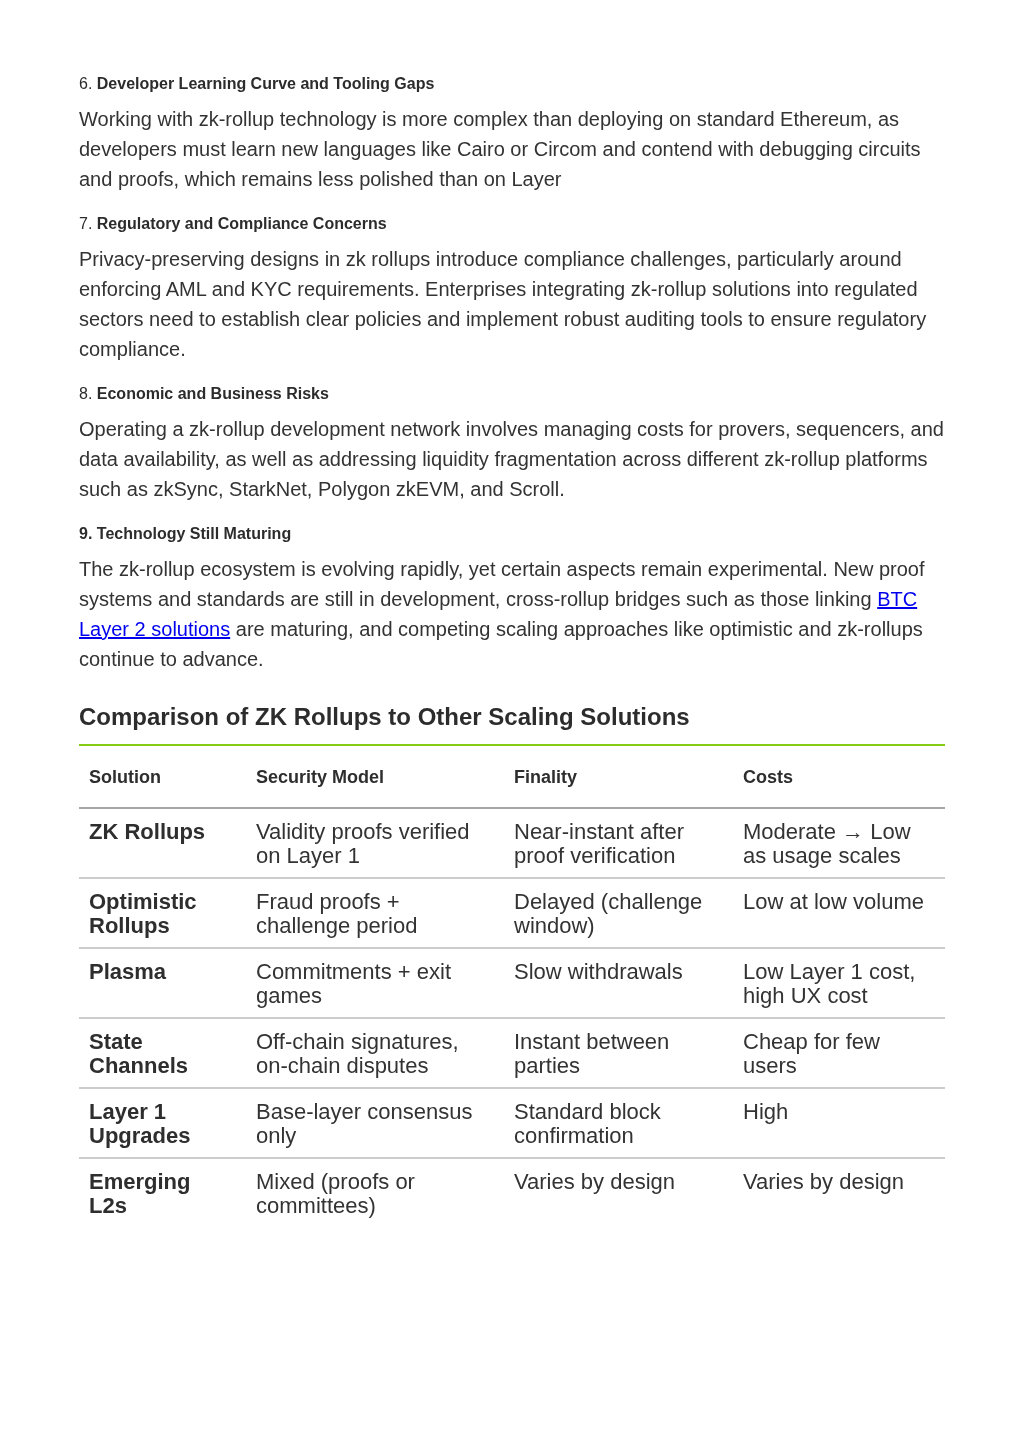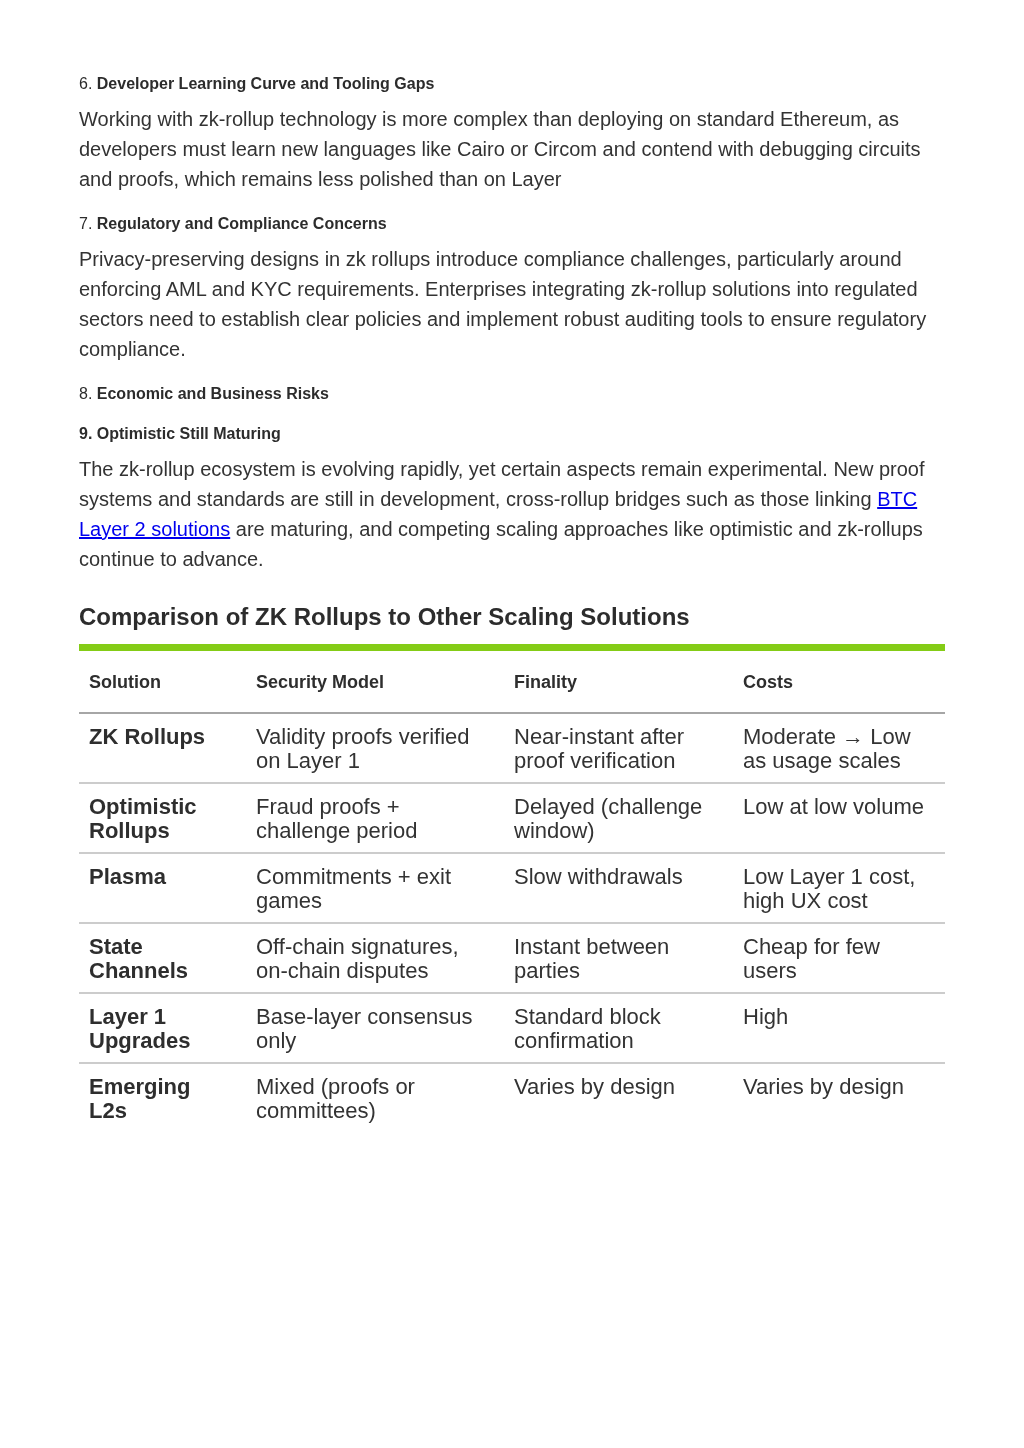--- a/index.html
+++ b/index.html
@@ -44,21 +44,21 @@
   h2.comparison-heading {
     font-size: 24px;
     line-height: 30px;
     font-weight: 700;
     color: #2c2c2c;
     margin: 28px 0 12px 0;
   }
   table.cmp-table {
     width: 866px;
     border-collapse: collapse;
-    border-top: 7px solid #84cc16;
+    border-top: 2px solid #84cc16;
     table-layout: fixed;
   }
   table.cmp-table th {
     font-size: 18px;
     line-height: 24px;
     font-weight: 700;
     color: #2e2e2e;
     text-align: left;
     padding: 19px 14px 18px 10px;
     border-bottom: 2px solid #a6a6a6;
@@ -93,22 +93,23 @@
 <div class="page">
   <div class="content">
 
     <h3 class="sec-heading"><span class="sec-num">6.</span> <span class="sec-title">Developer Learning Curve and Tooling Gaps</span></h3>
     <p class="body-para">Working with zk-rollup technology is more complex than deploying on standard Ethereum, as developers must learn new languages like Cairo or Circom and contend with debugging circuits and proofs, which remains less polished than on Layer</p>
 
     <h3 class="sec-heading"><span class="sec-num">7.</span> <span class="sec-title">Regulatory and Compliance Concerns</span></h3>
     <p class="body-para">Privacy-preserving designs in zk rollups introduce compliance challenges, particularly around enforcing AML and KYC requirements. Enterprises integrating zk-rollup solutions into regulated sectors need to establish clear policies and implement robust auditing tools to ensure regulatory compliance.</p>
 
     <h3 class="sec-heading"><span class="sec-num">8.</span> <span class="sec-title">Economic and Business Risks</span></h3>
+    <p class="body-para">Operating a zk-rollup development network involves managing costs for provers, sequencers, and data availability, as well as addressing liquidity fragmentation across different zk-rollup platforms such as zkSync, StarkNet, Polygon zkEVM, and Scroll.</p>
 
-    <h3 class="sec-heading num-bold"><span class="sec-num">9.</span> <span class="sec-title">Optimistic Still Maturing</span></h3>
+    <h3 class="sec-heading num-bold"><span class="sec-num">9.</span> <span class="sec-title">Technology Still Maturing</span></h3>
     <p class="body-para"><span>The zk-rollup ecosystem is evolving rapidly, yet certain aspects remain experimental. New proof systems and standards are still in development, cross-rollup bridges such as those linking </span><a class="doc-link">BTC Layer 2 solutions</a><span> are maturing, and competing scaling approaches like optimistic and zk-rollups continue to advance.</span></p>
 
     <h2 class="comparison-heading">Comparison of ZK Rollups to Other Scaling Solutions</h2>
 
     <table class="cmp-table">
       <colgroup>
         <col style="width:167px">
         <col style="width:258px">
         <col style="width:229px">
         <col style="width:212px">

